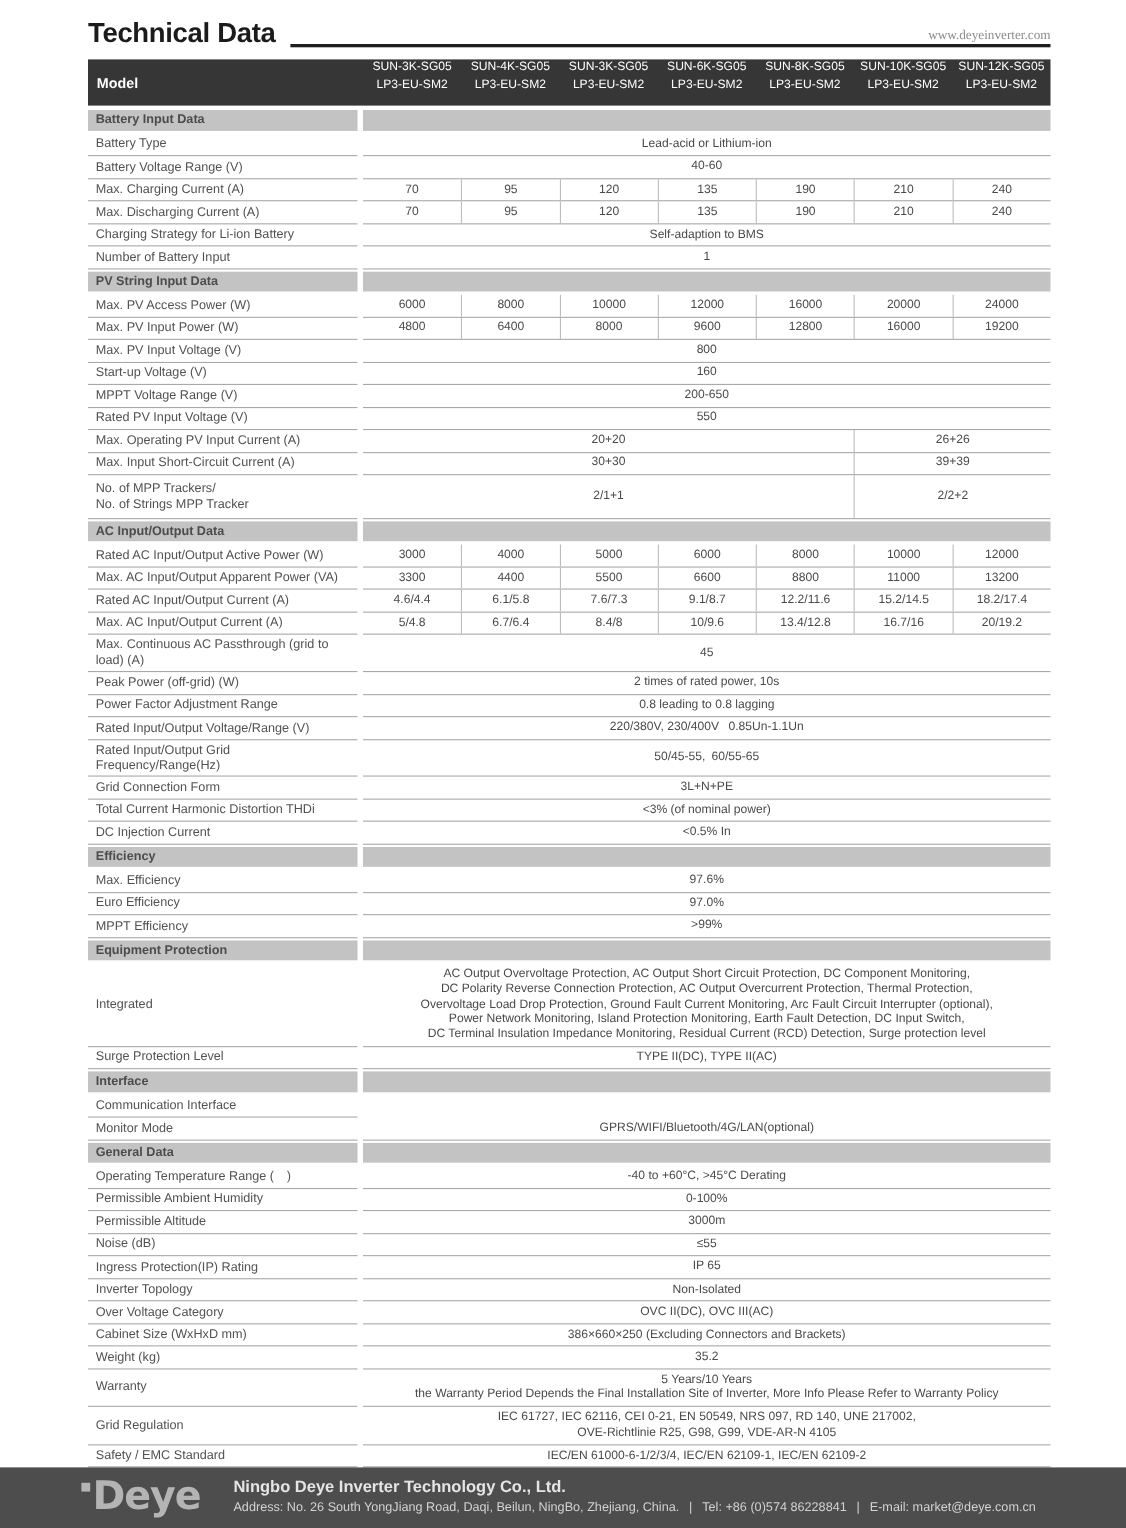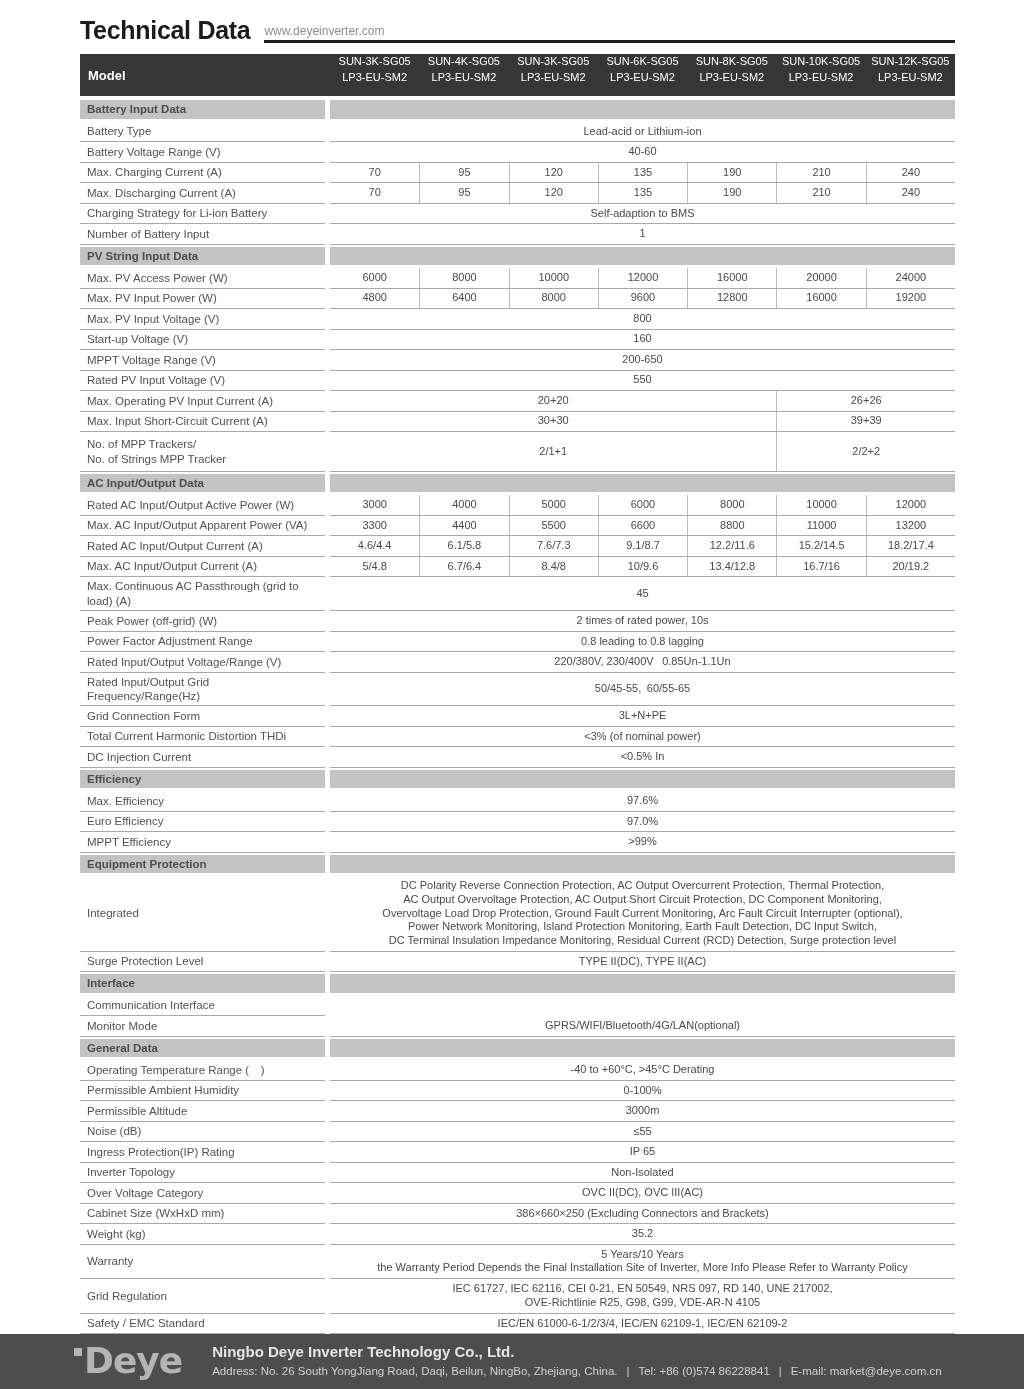--- a/index.html
+++ b/index.html
@@ -20,21 +20,21 @@
   body{
     width:1024px;height:1389px;overflow:hidden;background:#fff;
     font-family:"Liberation Sans",sans-serif;
     display:flex;flex-direction:column;
   }
   .content{padding:17px 69px 0 80px;flex:0 0 auto;}
 
   
   .titlebar{display:flex;align-items:flex-end;margin-bottom:11px;}
   .titlebar h1{margin:0;font-size:25px;font-weight:bold;color:#1b1b1b;letter-spacing:-0.3px;line-height:1.05;}
-  .rule{flex:1;margin-left:14px;border-bottom:3px solid var(--c-rule);display:flex;justify-content:flex-start;align-items:flex-end;padding-bottom:3px;}
+  .rule{flex:1;margin-left:14px;border-bottom:3px solid var(--c-rule);display:flex;justify-content:flex-end;align-items:flex-end;padding-bottom:3px;font-family:Liberation Serif, serif;}
   .url{font-size:12px;color:var(--c-url);line-height:1;}
 
   
   .modelbar{display:flex;background:var(--c-dark-bar);color:#ffffff;min-height:42px;margin-bottom:4px;}
   .model-label{flex:0 0 250px;display:flex;align-items:center;padding-left:8px;font-weight:bold;font-size:13px;}
   .model-cols{flex:1;display:grid;grid-template-columns:repeat(7,1fr);}
   .mcol{display:flex;flex-direction:column;align-items:center;justify-content:flex-start;font-size:11px;line-height:1.4;text-align:center;white-space:nowrap;}
 
   
   .trow{display:flex;align-items:stretch;}
@@ -432,22 +432,22 @@
         </div>
         <div class="cgap"></div>
         <div class="vals"></div>
       </div>
       <div class="trow multiline">
         <div class="lbl">
           <div>Integrated</div>
         </div>
         <div class="cgap"></div>
         <div class="vals stack">
+          <div>AC Output Overvoltage Protection, AC Output Short Circuit Protection, DC Component Monitoring,</div>
           <div>DC Polarity Reverse Connection Protection, AC Output Overcurrent Protection, Thermal Protection,</div>
-          <div>AC Output Overvoltage Protection, AC Output Short Circuit Protection, DC Component Monitoring,</div>
           <div>Overvoltage Load Drop Protection, Ground Fault Current Monitoring, Arc Fault Circuit Interrupter (optional),</div>
           <div>Power Network Monitoring, Island Protection Monitoring, Earth Fault Detection, DC Input Switch,</div>
           <div>DC Terminal Insulation Impedance Monitoring, Residual Current (RCD) Detection, Surge protection level</div>
         </div>
       </div>
       <div class="trow span">
         <div class="lbl">
           <div>Surge Protection Level</div>
         </div>
         <div class="cgap"></div>

